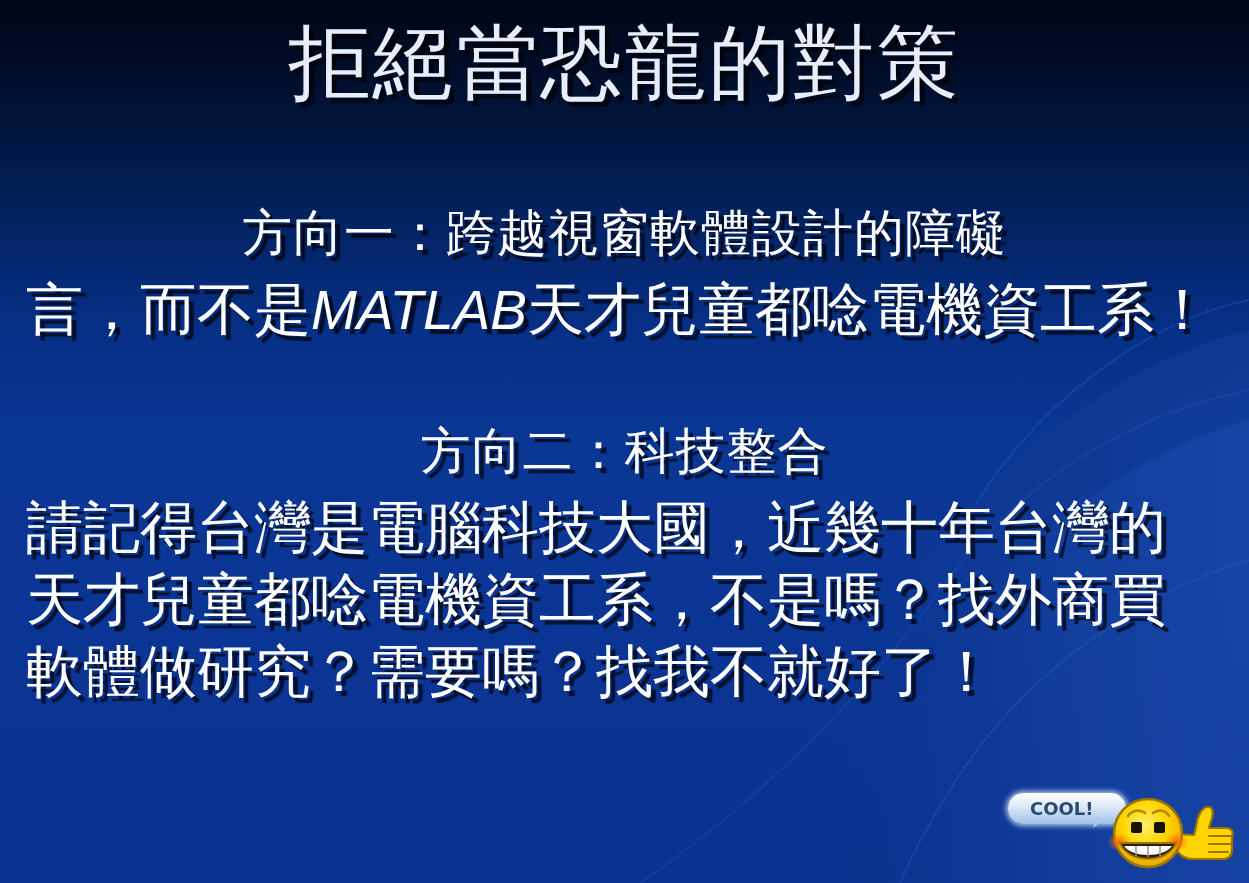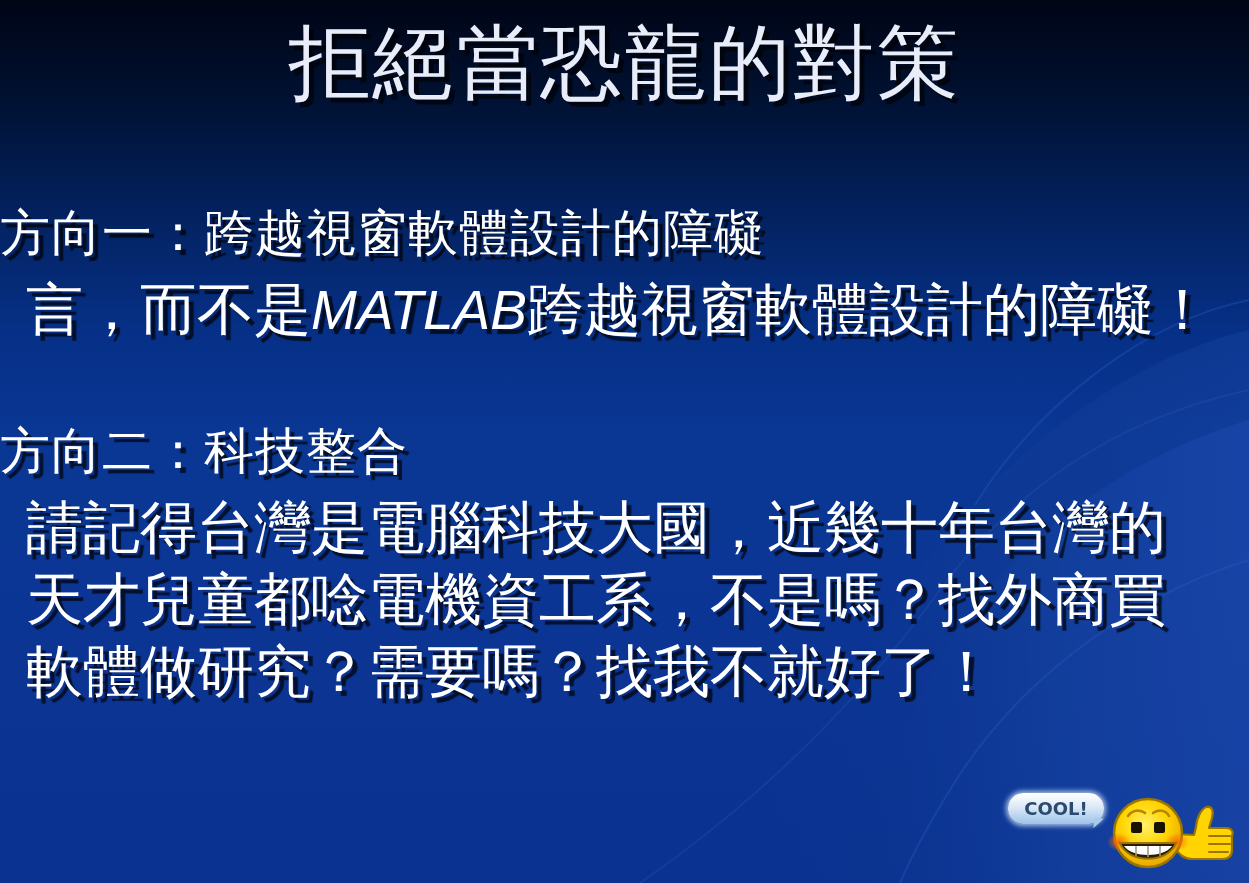--- a/index.html
+++ b/index.html
@@ -58,21 +58,21 @@
   }
 
   .line {
     color: #ffffff;
     text-shadow: 5px 5px 1px rgba(0,0,0,0.70);
     white-space: nowrap;
     letter-spacing: 0px;
   }
 
   .line.heading {
-    text-align: left;
+    text-align: center;
     font-size: 50px;
     line-height: 74px;
     height: 74px;
     letter-spacing: 1px;
   }
 
   .line.para {
     text-align: left;
     padding-left: 26px;
     font-size: 57px;
@@ -107,21 +107,22 @@
     position: absolute;
     left: 6px;
     top: 5px;
     width: 96px;
     height: 31px;
     border-radius: 15px;
     background: linear-gradient(to bottom, #ffffff 0%, #dce9f7 45%, #9cc3e8 100%);
     box-shadow: 0 0 5px 2px rgba(220,238,255,0.75);
     display: flex;
     align-items: center;
-    justify-content: center;
+    justify-content: flex-start;
+    padding-left: 22px;
   }
 
   .bubble-text {
     font-family: "DejaVu Sans", sans-serif;
     font-size: 18px;
     font-weight: bold;
     color: #2b4a70;
     letter-spacing: 0px;
     line-height: 1;
   }
@@ -165,21 +166,21 @@
 
   <div class="title">拒絕當恐龍的對策</div>
 
   <div class="body-block">
 
     <div class="line heading">方向一：跨越視窗軟體設計的障礙</div>
 
     <div class="gap-small"></div>
 
 
-    <div class="line para"><span>言，而不是</span><span class="latin">MATLAB</span><span>跨越視窗軟體設計的障礙！</span></div>
+    <div class="line para"><span>言，而不是</span><span class="latin">MATLAB</span><span>天才兒童都唸電機資工系！</span></div>
 
     <div class="gap"></div>
 
     <div class="line heading">方向二：科技整合</div>
 
     <div class="gap-small"></div>
 
     <div class="line para">請記得台灣是電腦科技大國，近幾十年台灣的</div>
 
     <div class="line para">天才兒童都唸電機資工系，不是嗎？找外商買</div>

